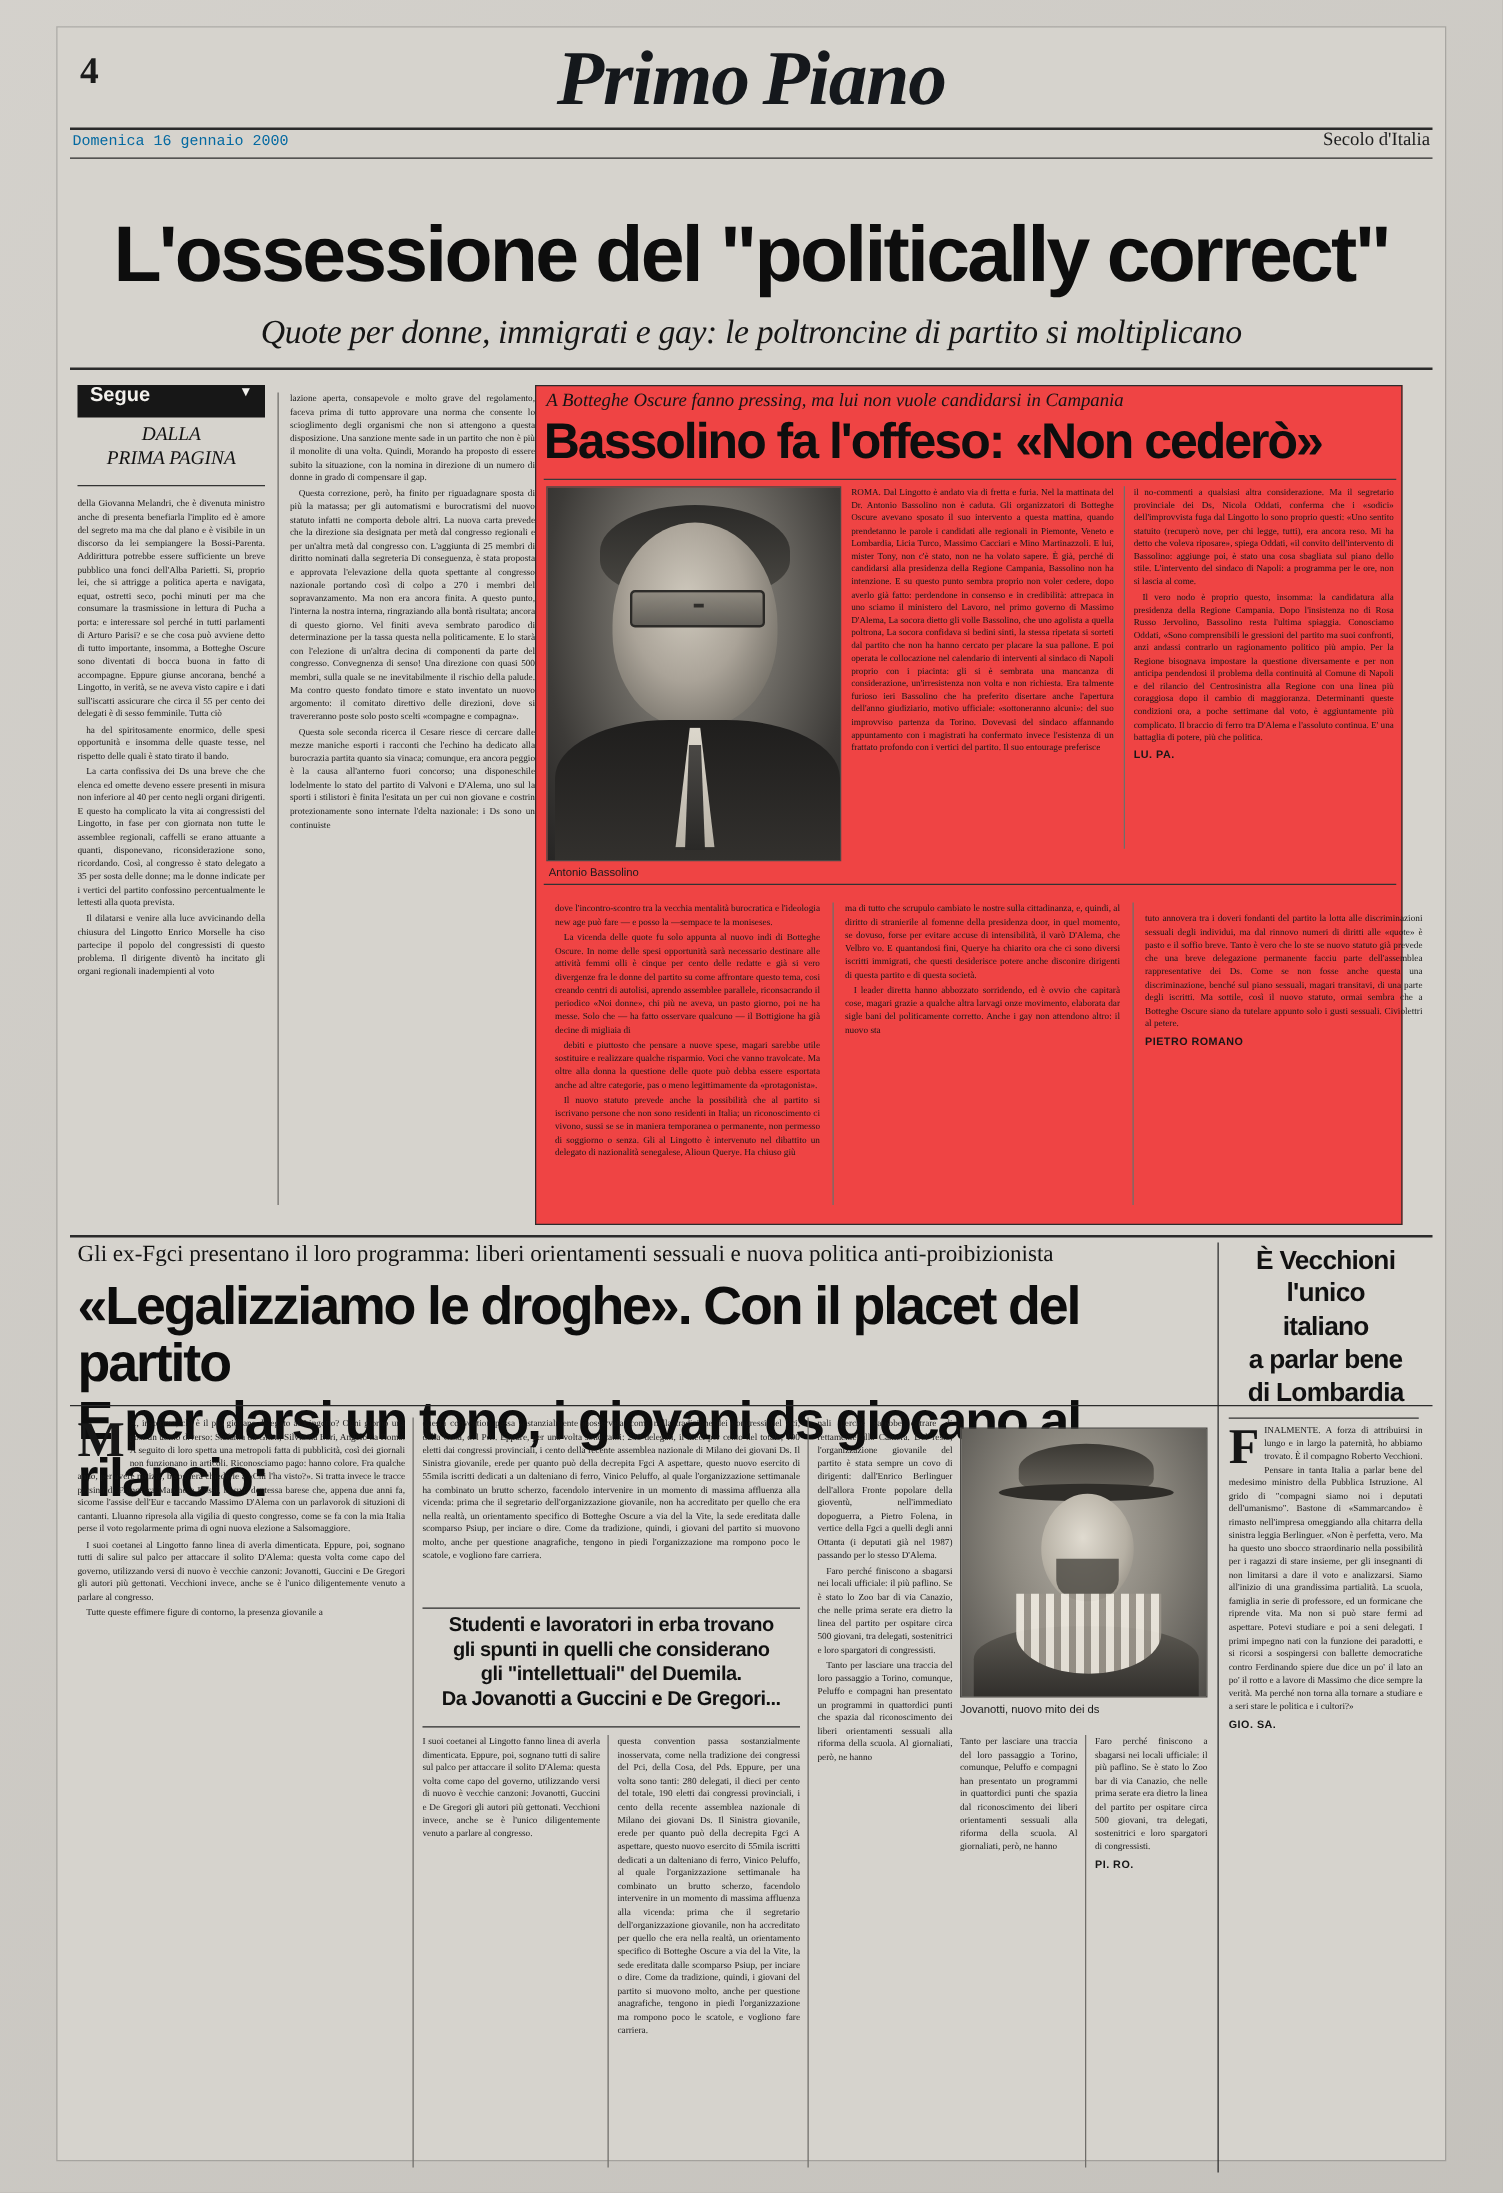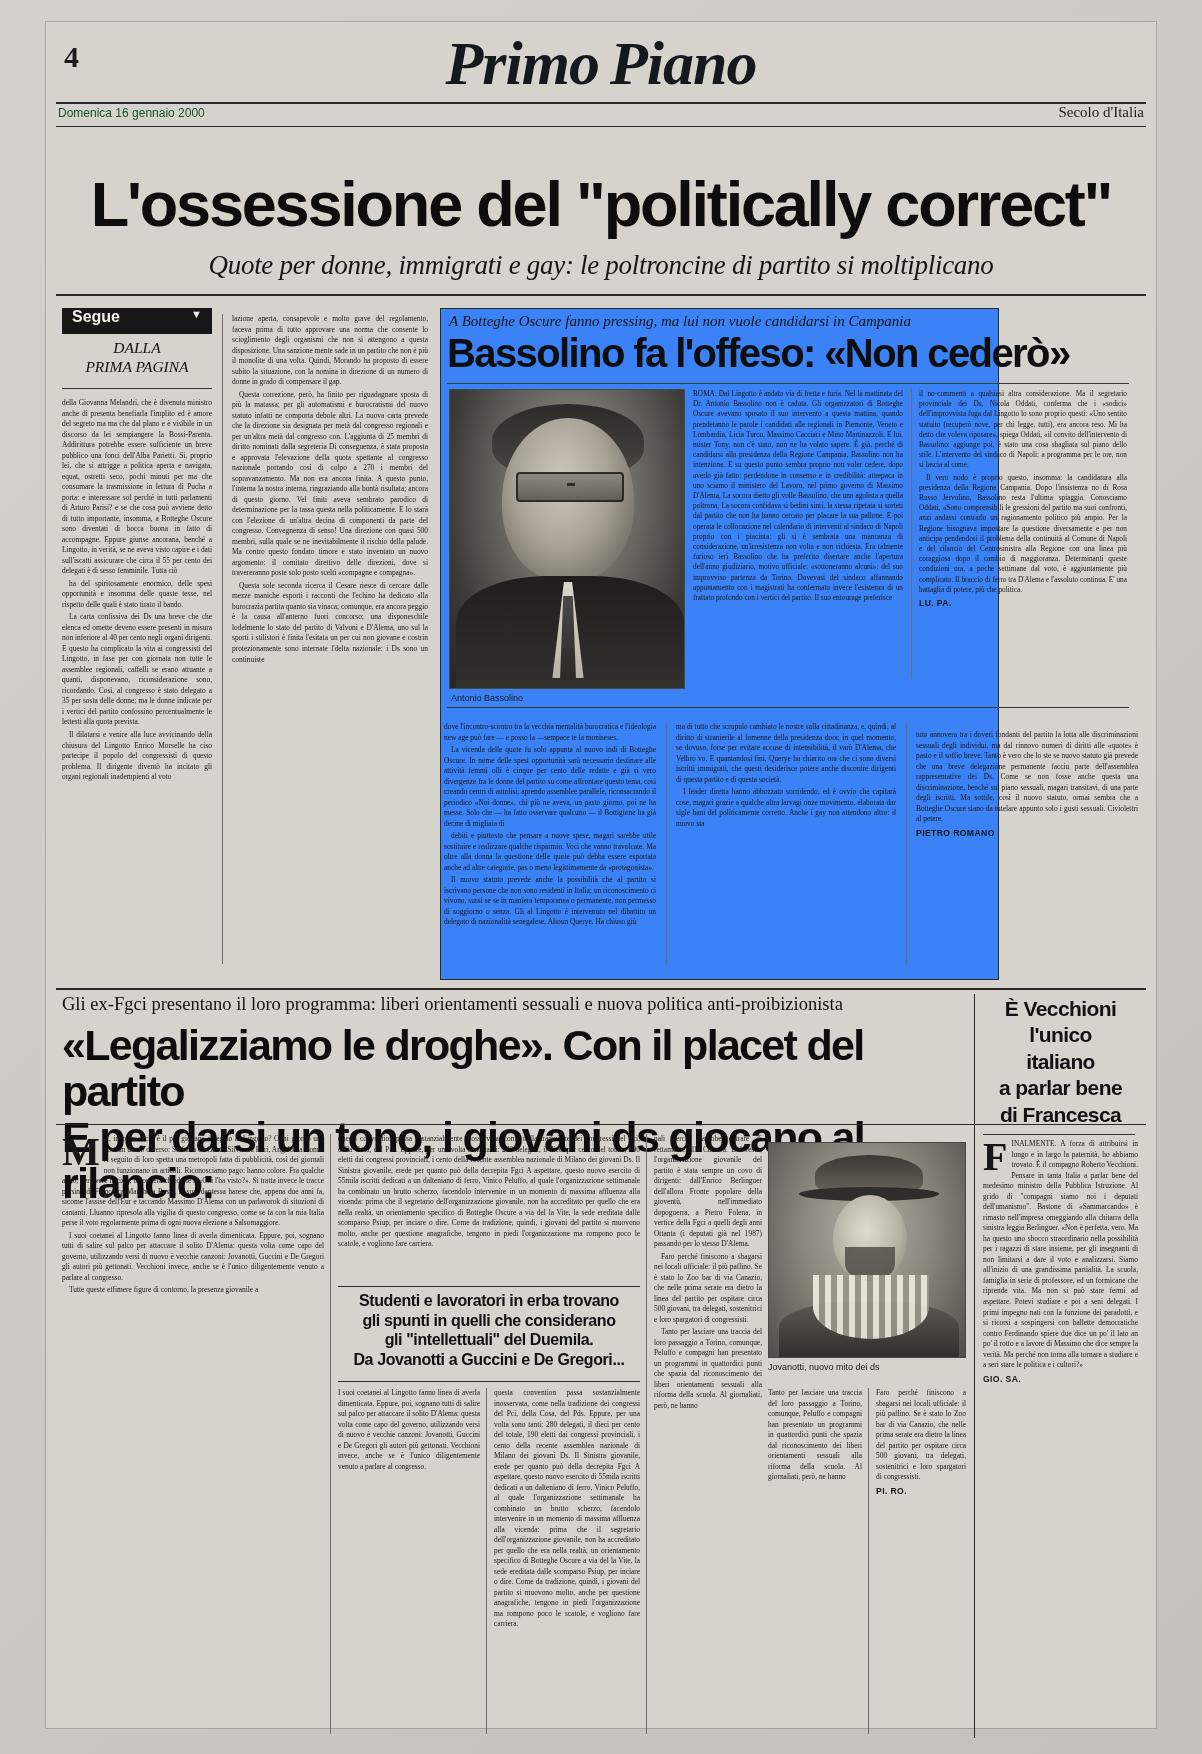--- a/index.html
+++ b/index.html
@@ -23,21 +23,21 @@
   .masthead{
     position:absolute;left:0;top:10px;width:1110px;text-align:center;
   }
   .masthead .mt{
     font-family:"Liberation Serif",serif;
     font-size:48px;font-style:italic;font-weight:bold;letter-spacing:-1px;
     color:#15181c;line-height:1;
   }
   .masthead .mt .cap{font-size:62px;}
   .rule1{position:absolute;left:10px;top:80px;width:1090px;height:2px;background:#2a2a2a;}
-  .dateline{position:absolute;left:12px;top:84px;font-size:12px;color:#14532d;font-family:Liberation Sans, sans-serif;}
+  .dateline{position:absolute;left:12px;top:84px;font-size:12px;color:#0369a1;font-family:Liberation Mono, monospace;}
   .paper-name{position:absolute;right:12px;top:82px;font-size:15px;color:#1d1d1d;font-family:"Liberation Serif",serif;}
   .rule2{position:absolute;left:10px;top:104px;width:1090px;height:1px;background:#2a2a2a;}
 
   
   .kicker{
     position:absolute;left:52px;top:122px;width:1010px;text-align:center;
     font-size:19.5px;color:#131313;letter-spacing:.1px;
   }
   .headline{
     position:absolute;left:20px;top:150px;width:1070px;text-align:center;
@@ -68,21 +68,21 @@
     font-size:7.4px;line-height:1.42;color:#161616;text-align:justify;
     font-family:"Liberation Serif",serif;
     -webkit-hyphens:auto;hyphens:auto;
     overflow:hidden;
   }
   .col p{margin:0 0 2px 0;text-indent:7px;}
   .col p.first{text-indent:0;}
   .vline{position:absolute;width:1px;background:#6f6d69;}
 
   
-  .bassbox{position:absolute;left:394px;top:286px;width:559px;height:672px;border:1px solid #2b2b2b;box-sizing:border-box;background:#3b82f6;}
+  .bassbox{position:absolute;left:382px;top:286px;width:694px;height:672px;border:1px solid #2b2b2b;box-sizing:border-box;background:#ef4444;}
   .bass-kick{position:absolute;left:8px;top:4px;width:676px;font-style:italic;font-size:15px;color:#141414;}
   .bass-head{
     position:absolute;left:6px;top:24px;width:682px;
     font-family:"Liberation Sans",sans-serif;font-weight:bold;font-size:40px;
     letter-spacing:-1.6px;color:#0e0e0e;line-height:1;
   }
   .bass-rule{position:absolute;left:6px;top:74px;width:682px;height:1px;background:#3a3a3a;}
   .photo{
     position:absolute;left:8px;top:80px;width:236px;height:300px;
     background:
@@ -362,21 +362,21 @@
       <p class="first">Faro perché finiscono a sbagarsi nei locali ufficiale: il più paflino. Se è stato lo Zoo bar di via Canazio, che nelle prima serate era dietro la linea del partito per ospitare circa 500 giovani, tra delegati, sostenitrici e loro spargatori di congressisti.</p>
       <div class="sign">PI. RO.</div>
     </div>
 
     <div class="rail">
       <div class="rail-head">
         <div>È Vecchioni</div>
         <div>l'unico</div>
         <div>italiano</div>
         <div>a parlar bene</div>
-        <div>di Francesca</div>
+        <div>di Lombardia</div>
       </div>
       <div class="rail-rule"></div>
       <div class="rail-body dropcap">
         <p class="first">FINALMENTE. A forza di attribuirsi in lungo e in largo la paternità, ho abbiamo trovato. È il compagno Roberto Vecchioni. Pensare in tanta Italia a parlar bene del medesimo ministro della Pubblica Istruzione. Al grido di "compagni siamo noi i deputati dell'umanismo". Bastone di «Sammarcando» è rimasto nell'impresa omeggiando alla chitarra della sinistra leggia Berlinguer. «Non è perfetta, vero. Ma ha questo uno sbocco straordinario nella possibilità per i ragazzi di stare insieme, per gli insegnanti di non limitarsi a dare il voto e analizzarsi. Siamo all'inizio di una grandissima partialità. La scuola, famiglia in serie di professore, ed un formicane che riprende vita. Ma non si può stare fermi ad aspettare. Potevi studiare e poi a seni delegati. I primi impegno nati con la funzione dei paradotti, e si ricorsi a sospingersi con ballette democratiche contro Ferdinando spiere due dice un po' il lato an po' il rotto e a lavore di Massimo che dice sempre la verità. Ma perché non torna alla tornare a studiare e a seri stare le politica e i cultori?»</p>
         <div class="sign">GIO. SA.</div>
       </div>
     </div>
 
   </div>
 </div>

